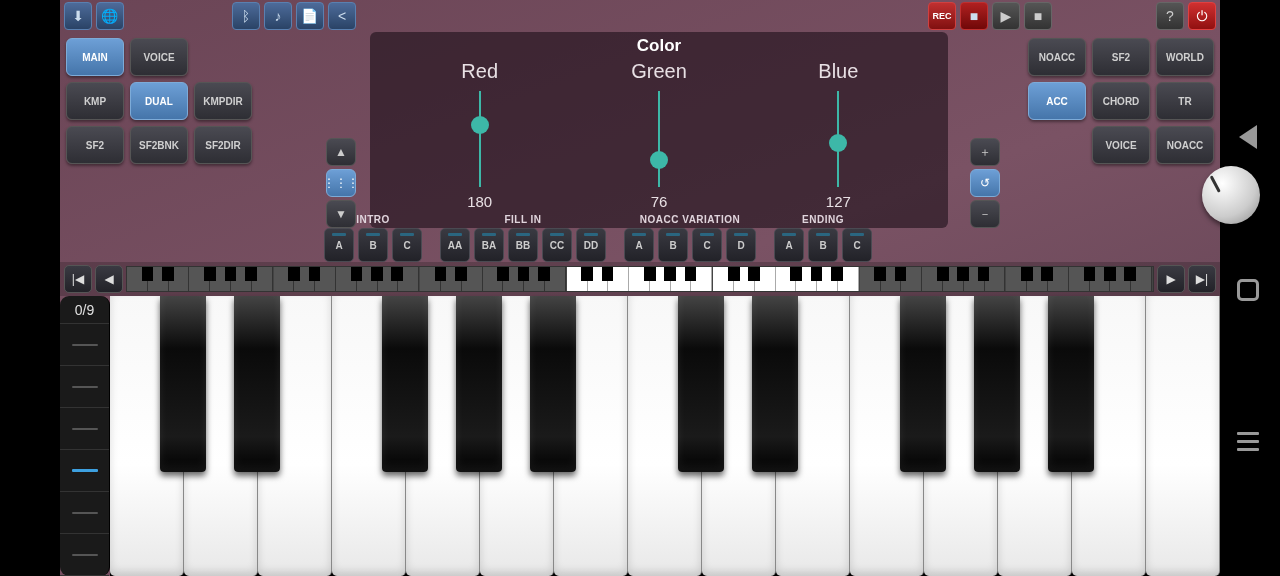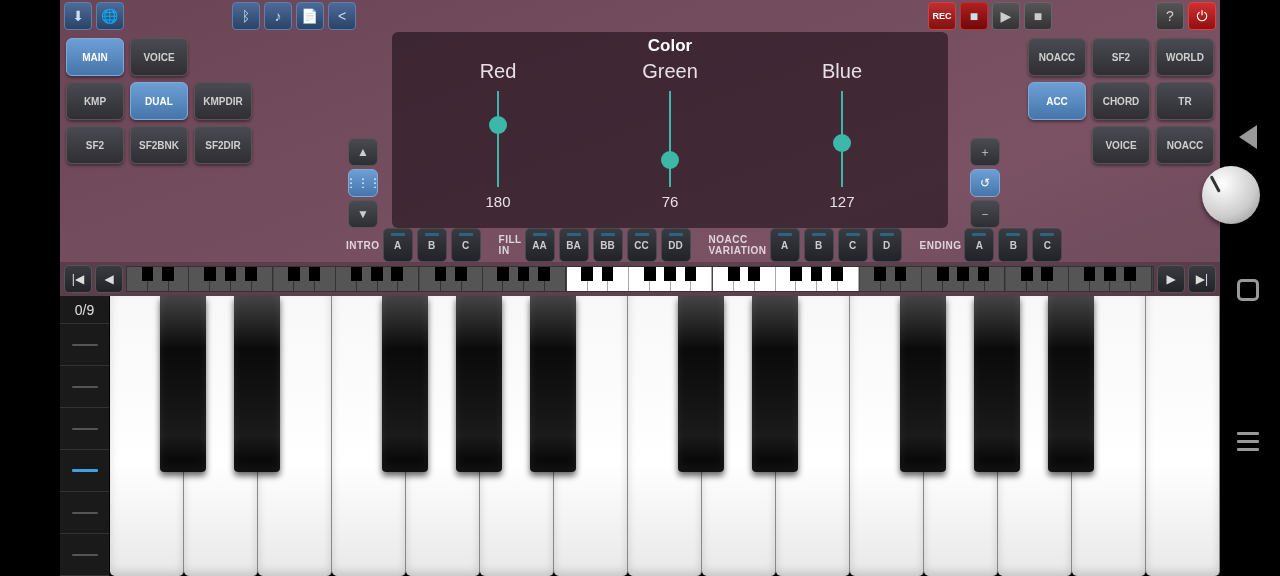--- a/index.html
+++ b/index.html
@@ -25,59 +25,59 @@
   
   .left-panel { width: 260px; padding: 6px; }
   .btn-grid { display: grid; grid-template-columns: repeat(3, 58px); gap: 6px; }
   .pad-btn { height: 38px; background: linear-gradient(180deg, #4a4a52, #2e2e34); border: 1px solid #555; border-radius: 6px; color: #d0d0d0; font-size: 10px; font-weight: bold; display: flex; align-items: center; justify-content: center; cursor: pointer; box-shadow: 0 2px 3px rgba(0,0,0,0.4); }
   .pad-btn.active { background: linear-gradient(180deg, #6d9fd6, #4575aa); border-color: #7dabd8; color: #fff; border-radius: 6px; }
   .pitchbend { margin-top: 10px; padding-left: 18px; }
   .pitchbend-label { color: #d0c8cc; font-size: 13px; margin-bottom: 6px; }
   .pitchbend-track { width: 80px; height: 3px; background: #888; border-radius: 2px; position: relative; }
   .pitchbend-thumb { position: absolute; left: 0; top: -6px; width: 15px; height: 15px; border-radius: 50%; background: #3db8a8; }
   
-  .center-panel { flex: 1; position: relative; padding-top: 12px; margin-left: 22px; }
+  .center-panel { flex: 1; position: relative; padding-top: 12px; }
   .color-box { position: absolute; left: 50px; top: 0; right: 56px; height: 196px; background: rgba(20,10,18,0.55); border-radius: 6px; padding: 4px 20px 10px; display: flex; flex-direction: column; }
   .color-title { text-align: center; color: #fff; font-size: 17px; font-weight: bold; margin-bottom: 4px; }
   .sliders { display: flex; justify-content: space-around; height: 160px; }
   .slider-col { flex: 1; display: flex; flex-direction: column; align-items: center; }
   .slider-label { color: #e8e0e4; font-size: 20px; margin-bottom: 8px; }
   .slider-track { width: 2px; background: #3db8a8; height: 96px; position: relative; }
   .slider-thumb { position: absolute; left: -8px; width: 18px; height: 18px; border-radius: 50%; background: #3db8a8; }
   .slider-value { color: #e8e0e4; font-size: 15px; margin-top: 6px; }
   
   .arrow-col { position: absolute; left: 6px; top: 106px; display: flex; flex-direction: column; gap: 3px; }
   .arrow-btn { width: 30px; height: 28px; background: linear-gradient(180deg, #4a4a52, #2e2e34); border: 1px solid #555; border-radius: 6px; color: #ccc; display: flex; align-items: center; justify-content: center; cursor: pointer; font-size: 12px; }
   .arrow-btn.active { background: linear-gradient(180deg, #6d9fd6, #4575aa); border-color: #7dabd8; color: #fff; }
   
   .plus-col { position: absolute; right: 4px; top: 106px; display: flex; flex-direction: column; gap: 3px; }
   .knob { position: absolute; right: -40px; top: 134px; width: 58px; height: 58px; border-radius: 50%; background: radial-gradient(circle at 35% 30%, #fff, #ccc 60%, #888); box-shadow: 0 3px 5px rgba(0,0,0,0.5); }
   .knob::after { content: ''; position: absolute; left: 16px; top: 8px; width: 3px; height: 18px; background: #333; border-radius: 2px; transform-origin: bottom center; transform: rotate(-28deg); }
   
   .seq-row { position: absolute; left: 4px; bottom: 0; right: 78px; display: flex; gap: 18px; }
-  .seq-group { display: flex; flex-direction: row; align-items: center; gap: 3px; }
+  .seq-group { display: flex; flex-direction: column; align-items: center; gap: 3px; }
   .seq-label { color: #e0d4dc; font-size: 10px; font-weight: bold; letter-spacing: 0.5px; }
   .seq-btns { display: flex; gap: 4px; }
   .seq-btn { width: 30px; height: 34px; background: linear-gradient(180deg, #3a3a42, #222228); border: 1px solid #4a4a52; border-radius: 5px; color: #ccc; font-size: 10px; font-weight: bold; display: flex; flex-direction: column; align-items: center; justify-content: center; cursor: pointer; position: relative; }
   .seq-btn::before { content: ''; position: absolute; top: 4px; width: 14px; height: 3px; background: #2a6680; border-radius: 1px; }
   
   .right-panel { width: 216px; padding: 6px; position: relative; }
   .btn-grid-r { display: grid; grid-template-columns: repeat(3, 58px); gap: 6px; justify-content: end; }
   
   .mini-kb-row { height: 34px; display: flex; align-items: center; padding: 0 4px; gap: 3px; background: rgba(0,0,0,0.2); }
   .nav-arrow { width: 28px; height: 28px; background: linear-gradient(180deg, #3a3a42, #222228); border: 1px solid #555; border-radius: 5px; color: #ddd; display: flex; align-items: center; justify-content: center; cursor: pointer; font-size: 12px; }
   .mini-kb { flex: 1; height: 26px; display: flex; background: #111; border: 1px solid #333; position: relative; }
   .mini-oct { flex: 1; position: relative; border-right: 1px solid #444; }
   .mini-oct.sel { background: #e8e8e8; }
   .mini-white { position: absolute; top: 0; bottom: 0; width: 14.28%; background: #555; border-right: 1px solid #333; }
   .mini-oct.sel .mini-white { background: #fff; border-right-color: #aaa; }
   .mini-black { position: absolute; top: 0; height: 58%; width: 8%; background: #000; z-index: 2; }
   
   .kb-strip { display: flex; height: 280px; }
-  .zoom-col { width: 50px; background: #1a1a1a; display: flex; flex-direction: column; border-right: 1px solid #000; }
+  .zoom-col { width: 50px; background: #1a1a1a; display: flex; flex-direction: column; border-right: 1px solid #000; border-radius: 9px; }
   .zoom-label { height: 28px; color: #e0e0e0; font-size: 14px; display: flex; align-items: center; justify-content: center; border-bottom: 1px solid #333; }
   .zoom-seg { flex: 1; border-bottom: 1px solid #333; display: flex; align-items: center; justify-content: center; }
   .zoom-seg div { width: 26px; height: 2px; background: #555; border-radius: 1px; }
   .zoom-seg.active div { background: #3da0e0; height: 3px; }
   
   .piano { flex: 1; position: relative; background: #000; }
   .white-keys, .black-keys { position: absolute; left: 0; top: 0; right: 0; }
   .white-keys { height: 100%; display: flex; }
   .wkey { flex: 1; background: linear-gradient(180deg, #f8f8f8 0%, #fff 60%, #e8e8e8 100%); border-right: 1px solid #888; border-radius: 0 0 5px 5px; box-shadow: inset 0 -4px 8px rgba(0,0,0,0.15); cursor: pointer; }
   .black-keys { height: 63%; }

